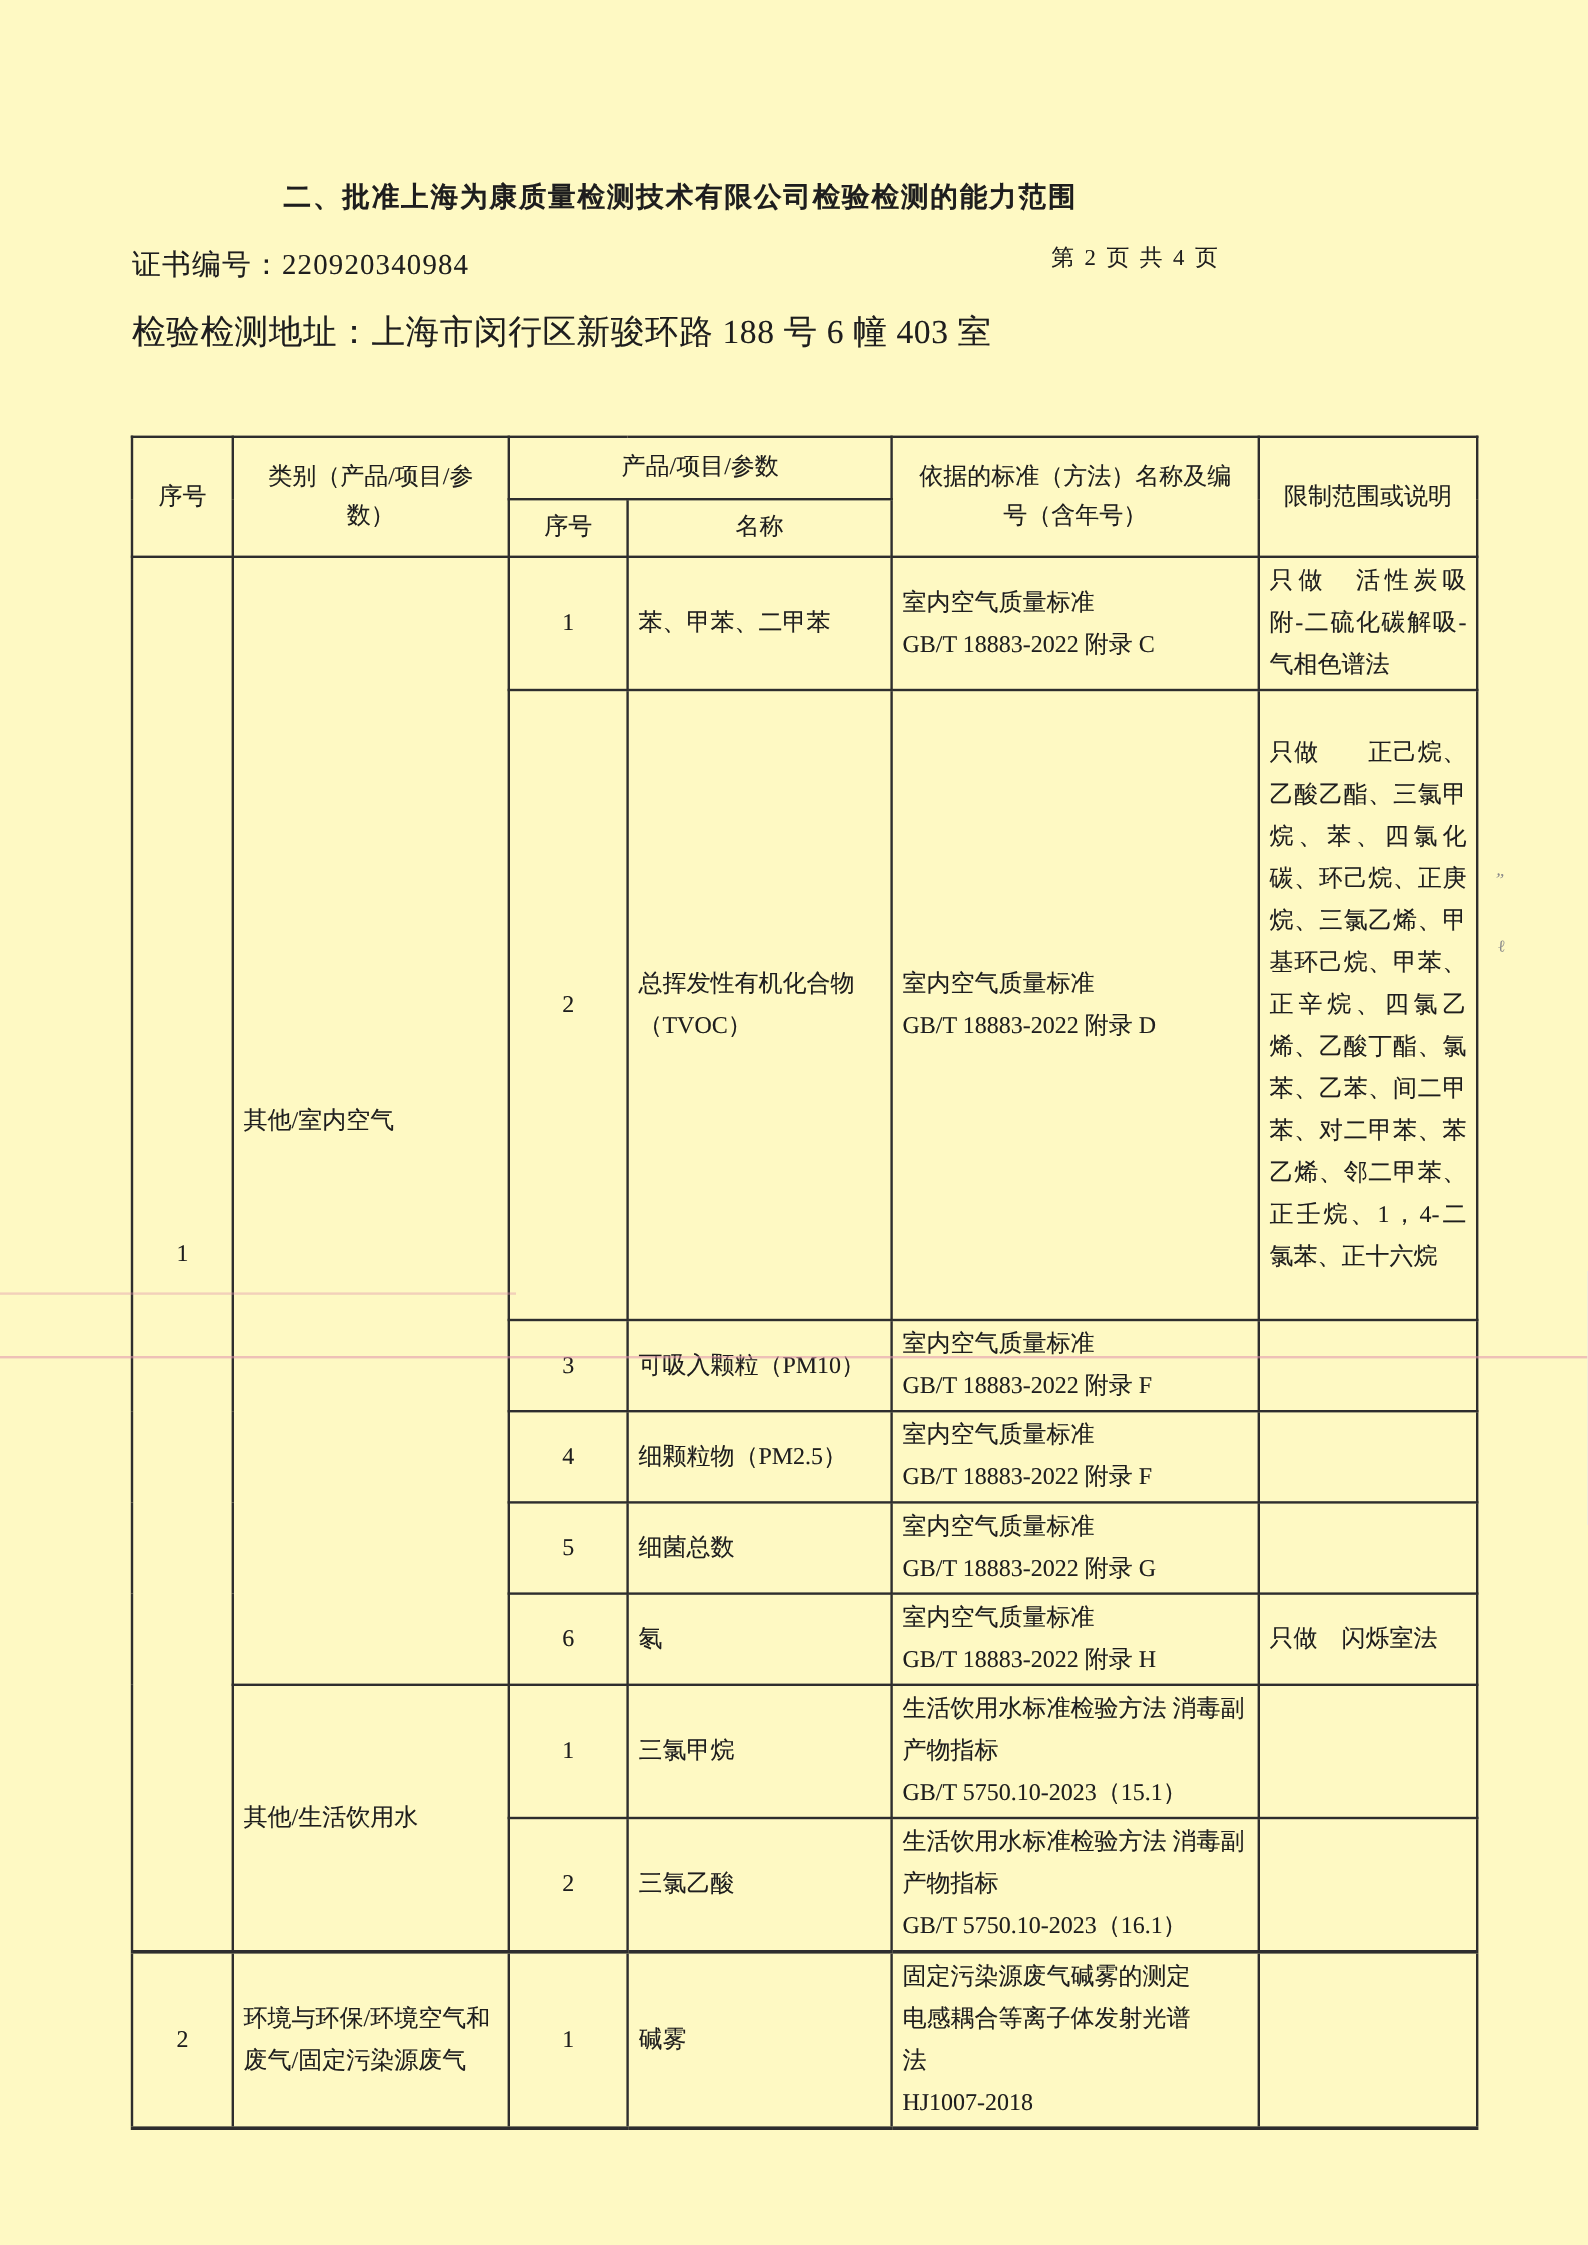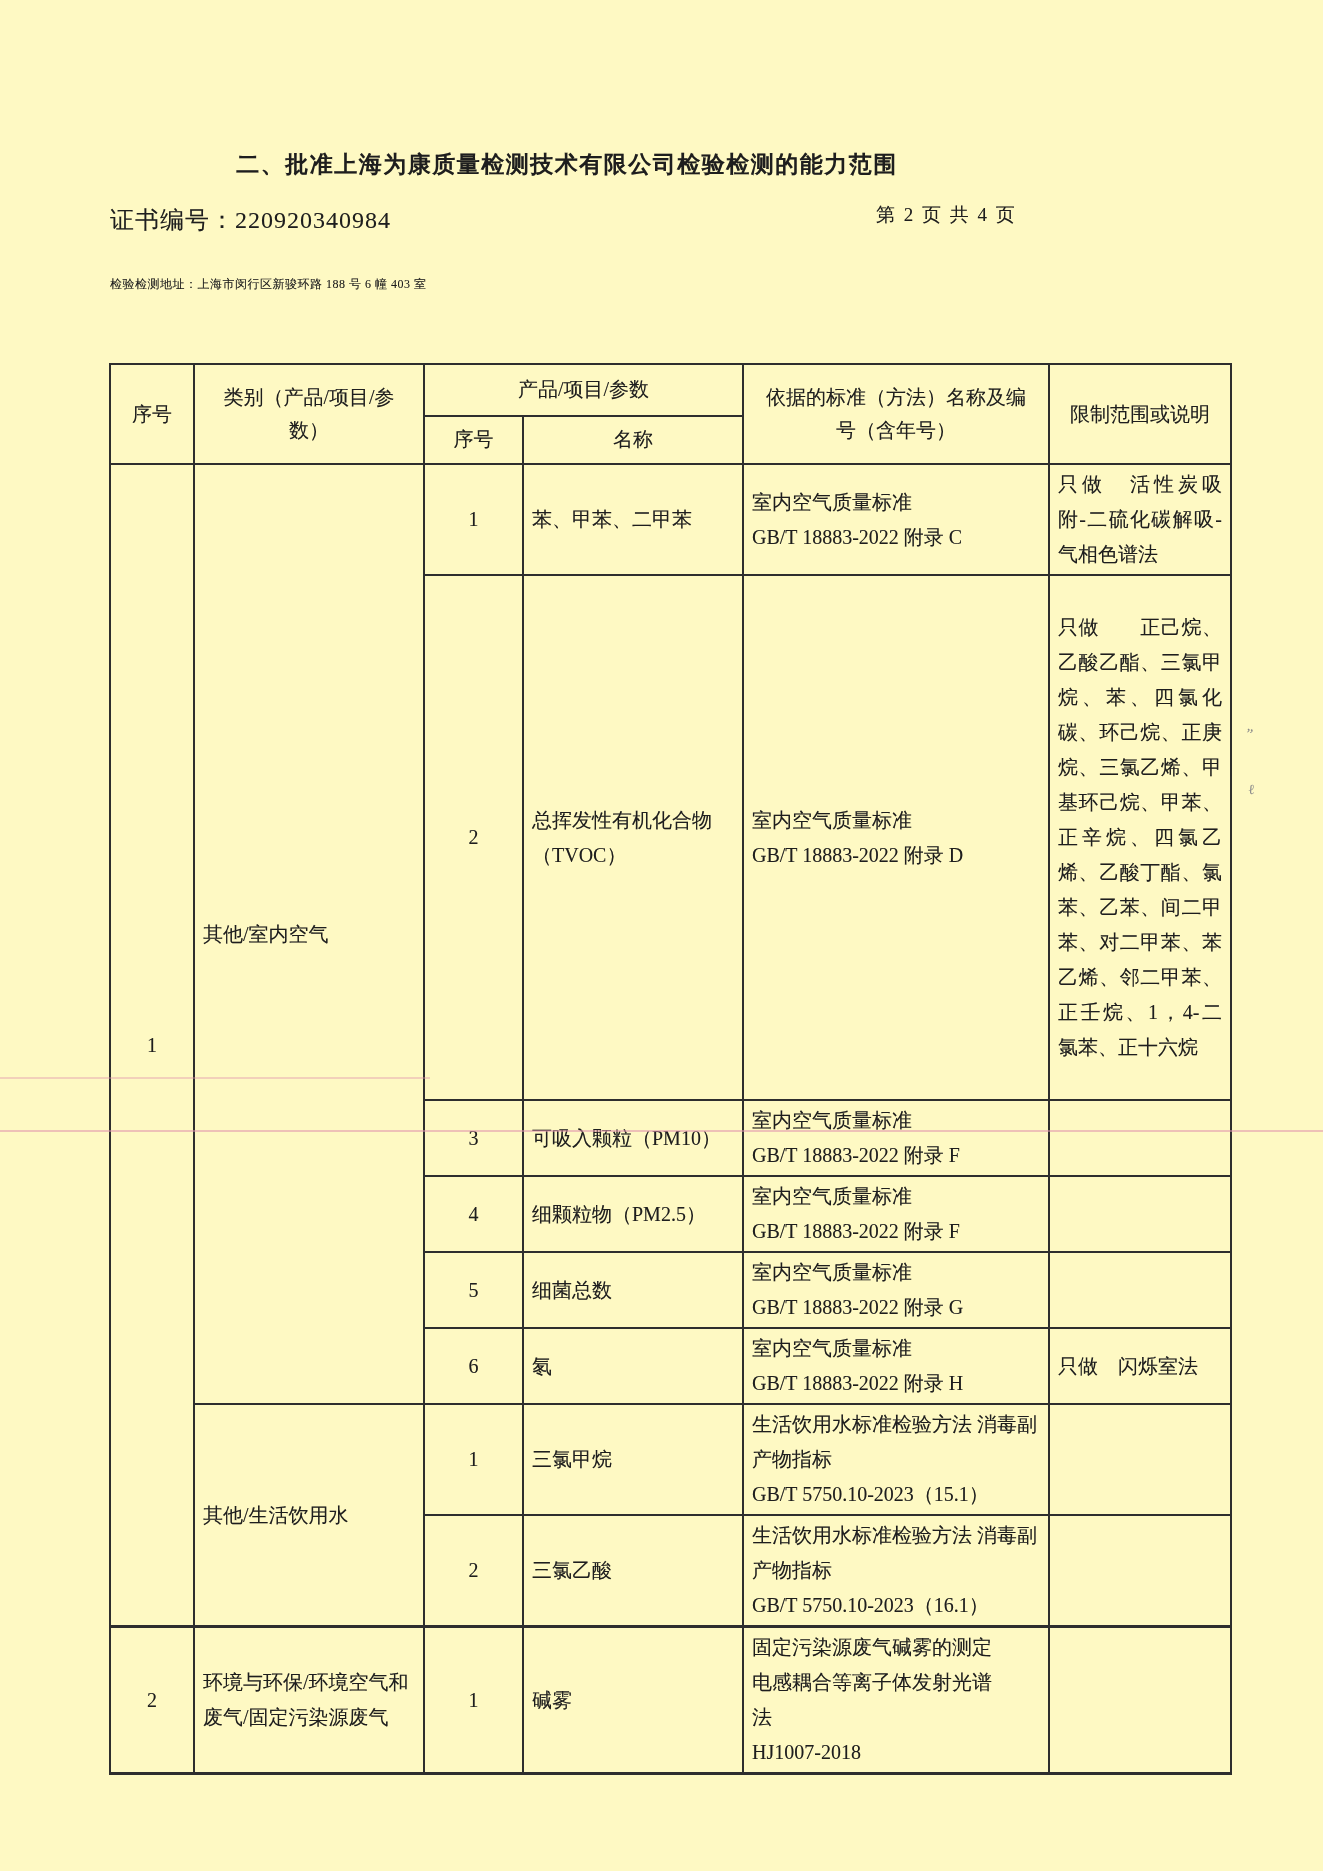--- a/index.html
+++ b/index.html
@@ -12,21 +12,21 @@
     font-family:Liberation Serif, serif;
     color:#1e1e1e;
     text-shadow:0 0 .5px rgba(40,40,40,.35);
   }
   .title {
     position:absolute; top:149px; left:0; width:1134px;
     text-align:center; font-size:23px; font-weight:bold; letter-spacing:1.5px;
   }
   .cert-line { position:absolute; top:204px; left:110px; font-size:24px; letter-spacing:1px; }
   .page-indicator { position:absolute; top:202px; left:876px; font-size:19px; letter-spacing:2px; }
-  .address-line { position:absolute; top:276px; left:110px; font-size:12px; letter-spacing:.5px; }
+  .address-line { position:absolute; top:258px; left:110px; font-size:28px; letter-spacing:.5px; }
 
   table.cap {
     position:absolute; top:363px; left:109px; width:1121px;
     border-collapse:collapse; table-layout:fixed;
   }
   .cap th, .cap td {
     border:2px solid #2e2e2e;
     font-weight:normal;
     font-size:20px;
     line-height:35px;

